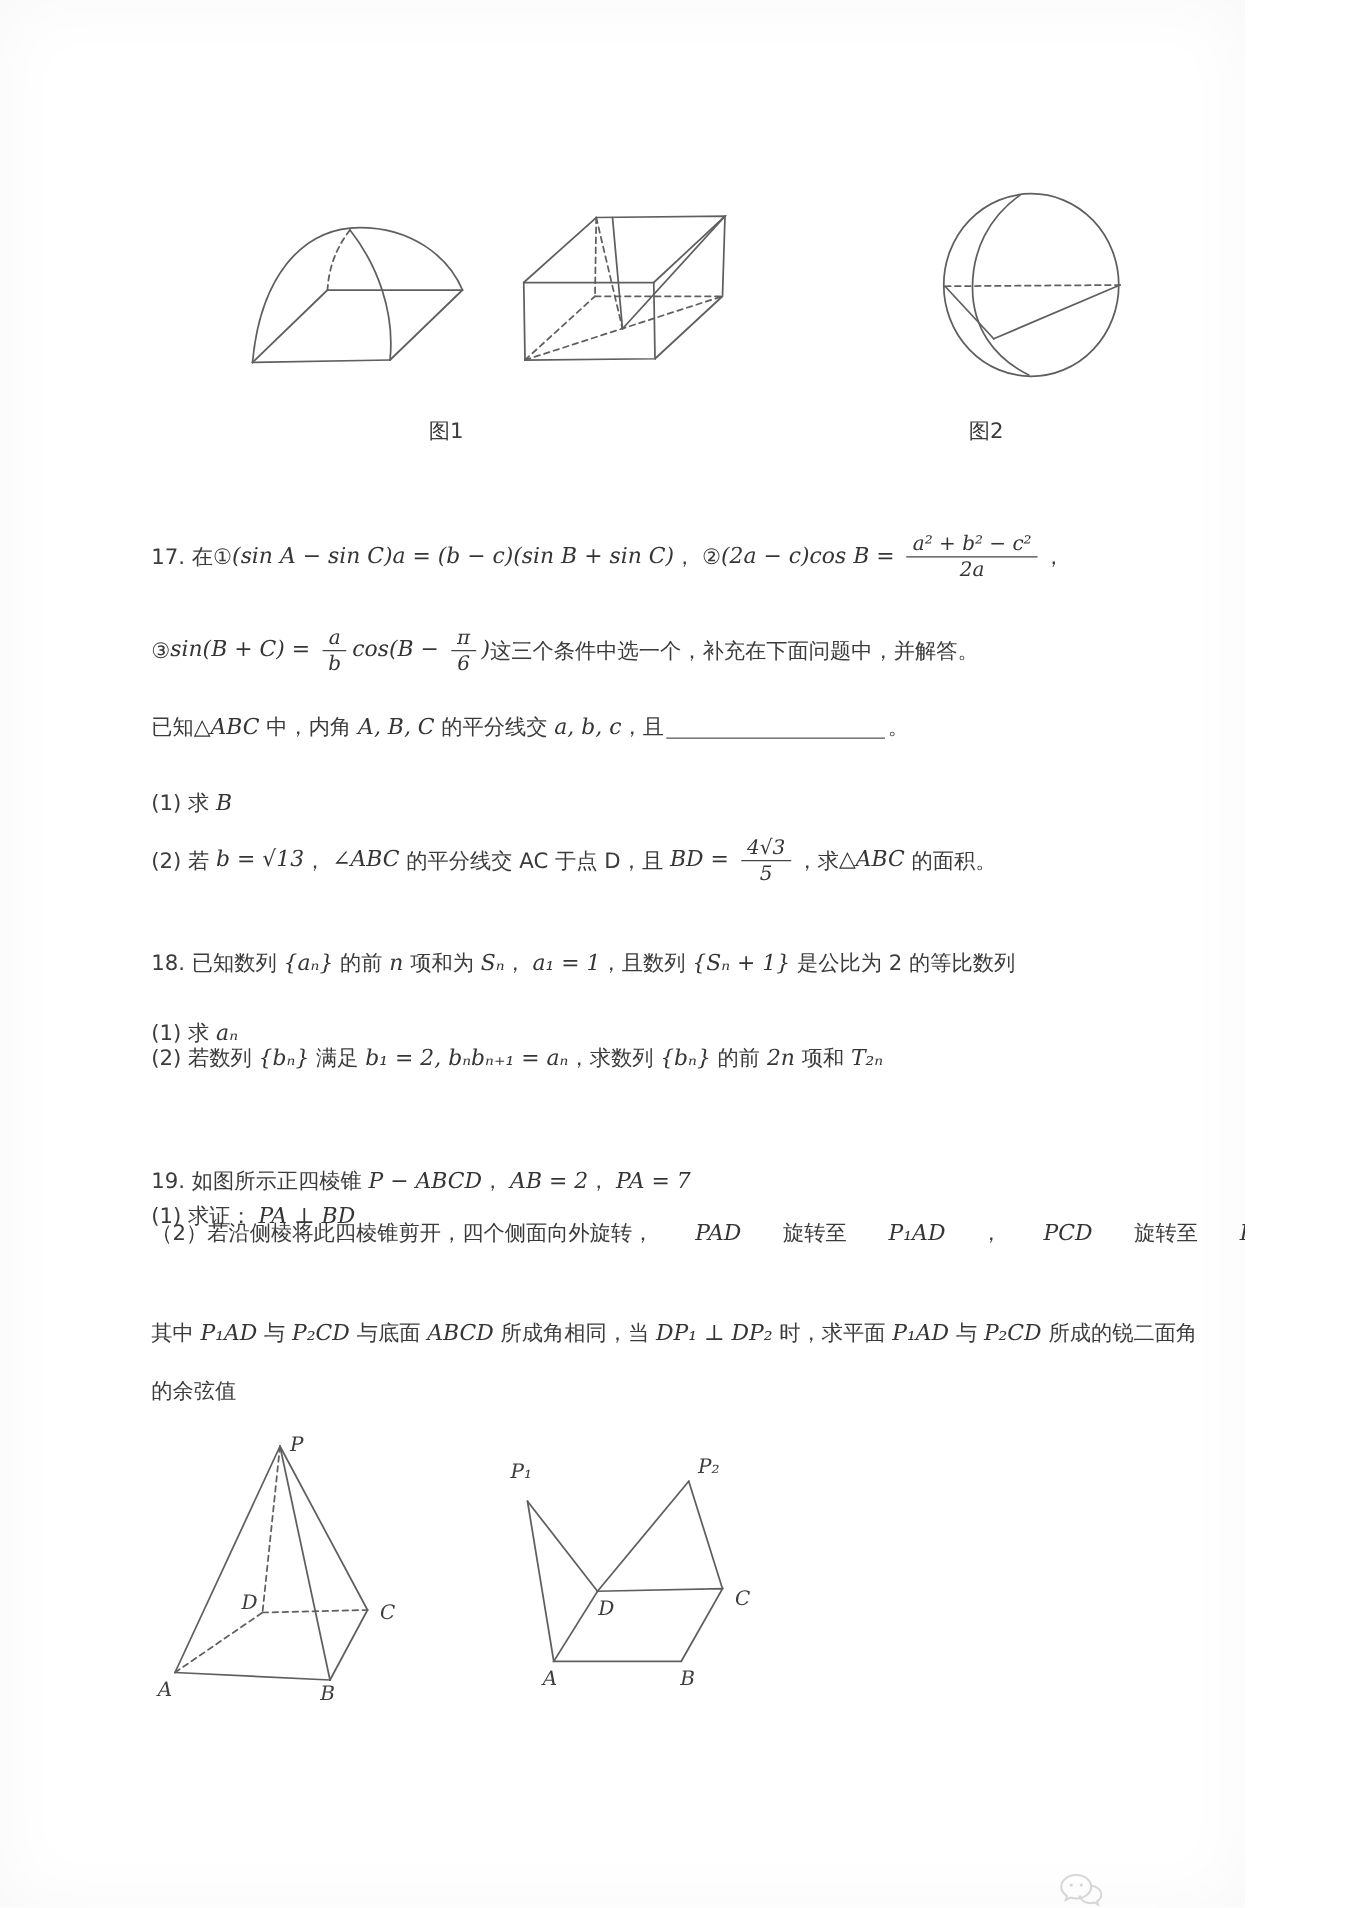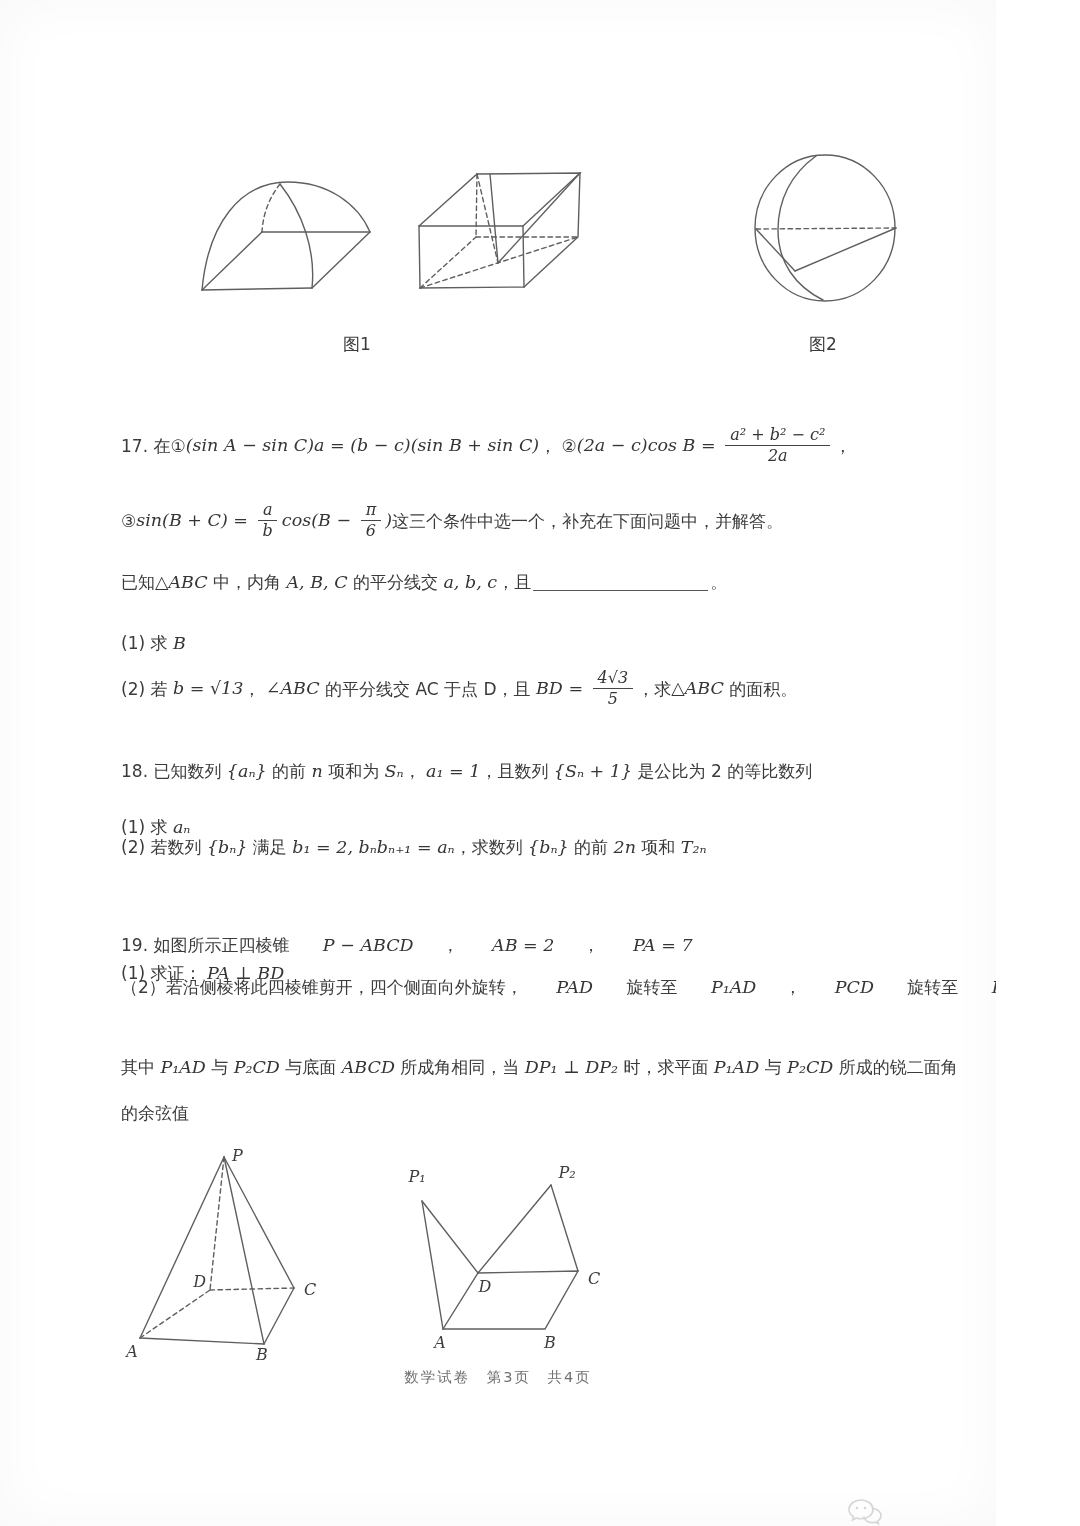--- a/index.html
+++ b/index.html
@@ -93,34 +93,34 @@
     <g>
       <ellipse class="ln" cx="80" cy="80" rx="70" ry="73"></ellipse>
       <path class="ln" d="M71,8 C46,26 33,52 33,82 C33,114 50,138 78,152"></path>
       <path class="ln dash" d="M11,81 L151,80"></path>
       <path class="ln" d="M11,81 L50,123"></path>
       <path class="ln" d="M50,123 L151,80"></path>
     </g>
   </svg>
 
   <div class="fig-caption" style="left:327px;top:333px;">图1</div>
-  <div class="fig-caption" style="left:793px;top:333px;">图2</div>
+  <div class="fig-caption" style="left:759px;top:333px;">图2</div>
 
 
   <div class="line" style="top:425px;"><span class="cjk">17. 在①</span><span class="math">(sin A − sin C)a = (b − c)(sin B + sin C)</span><span class="cjk">， ②</span><span class="math">(2a − c)cos B = </span><span class="frac"><span class="num">a² + b² − c²</span><span class="den">2a</span></span><span class="cjk">，</span></div>
   <div class="line" style="top:500px;"><span class="cjk">③</span><span class="math">sin(B + C) = </span><span class="frac"><span class="num">a</span><span class="den">b</span></span><span class="math">cos(B − </span><span class="frac"><span class="num">π</span><span class="den">6</span></span><span class="math">)</span><span class="cjk">这三个条件中选一个，补充在下面问题中，并解答。</span></div>
   <div class="line" style="top:571px;"><span class="cjk">已知</span><span class="math">△ABC</span><span class="cjk"> 中，内角 </span><span class="math">A, B, C</span><span class="cjk"> 的平分线交 </span><span class="math">a, b, c</span><span class="cjk">，且</span><span class="blank"></span><span class="cjk">。</span></div>
   <div class="line" style="top:632px;"><span class="cjk">(1) 求 </span><span class="math">B</span></div>
   <div class="line" style="top:668px;"><span class="cjk">(2) 若 </span><span class="math">b = √13</span><span class="cjk">， </span><span class="math">∠ABC</span><span class="cjk"> 的平分线交 AC 于点 D，且 </span><span class="math">BD = </span><span class="frac"><span class="num">4√3</span><span class="den">5</span></span><span class="cjk">，求</span><span class="math">△ABC</span><span class="cjk"> 的面积。</span></div>
 
   <div class="line" style="top:760px;"><span class="cjk">18. 已知数列 </span><span class="math">{aₙ}</span><span class="cjk"> 的前 </span><span class="math">n</span><span class="cjk"> 项和为 </span><span class="math">Sₙ</span><span class="cjk">， </span><span class="math">a₁ = 1</span><span class="cjk">，且数列 </span><span class="math">{Sₙ + 1}</span><span class="cjk"> 是公比为 2 的等比数列</span></div>
   <div class="line" style="top:816px;"><span class="cjk">(1) 求 </span><span class="math">aₙ</span></div>
   <div class="line" style="top:836px;"><span class="cjk">(2) 若数列 </span><span class="math">{bₙ}</span><span class="cjk"> 满足 </span><span class="math">b₁ = 2, bₙbₙ₊₁ = aₙ</span><span class="cjk">，求数列 </span><span class="math">{bₙ}</span><span class="cjk"> 的前 </span><span class="math">2n</span><span class="cjk"> 项和 </span><span class="math">T₂ₙ</span></div>
 
-  <div class="line" style="top:934px;gap:28px;"><span class="cjk">19. 如图所示正四棱锥 </span><span class="math">P − ABCD</span><span class="cjk">， </span><span class="math">AB = 2</span><span class="cjk">， </span><span class="math">PA = 7</span></div>
+  <div class="line" style="top:934px;"><span class="cjk">19. 如图所示正四棱锥 </span><span class="math">P − ABCD</span><span class="cjk">， </span><span class="math">AB = 2</span><span class="cjk">， </span><span class="math">PA = 7</span></div>
   <div class="line" style="top:962px;"><span class="cjk">(1) 求证： </span><span class="math">PA ⊥ BD</span></div>
   <div class="line" style="top:976px;gap:28px;"><span class="cjk">（2）若沿侧棱将此四棱锥剪开，四个侧面向外旋转， </span><span class="math">PAD</span><span class="cjk"> 旋转至 </span><span class="math">P₁AD</span><span class="cjk">， </span><span class="math">PCD</span><span class="cjk"> 旋转至 </span><span class="math">P₂CD</span><span class="cjk"> 如图所示，</span></div>
   <div class="line" style="top:1056px;"><span class="cjk">其中 </span><span class="math">P₁AD</span><span class="cjk"> 与 </span><span class="math">P₂CD</span><span class="cjk"> 与底面 </span><span class="math">ABCD</span><span class="cjk"> 所成角相同，当 </span><span class="math">DP₁ ⊥ DP₂</span><span class="cjk"> 时，求平面 </span><span class="math">P₁AD</span><span class="cjk"> 与 </span><span class="math">P₂CD</span><span class="cjk"> 所成的锐二面角</span></div>
   <div class="line" style="top:1102px;"><span class="cjk">的余弦值</span></div>
 
   <svg style="left:118px;top:1145px;" width="230" height="215" viewBox="0 0 230 215">
     <g>
       <path class="ln" d="M106,12 L22,193"></path>
       <path class="ln" d="M106,12 L146,199"></path>
       <path class="ln" d="M106,12 L176,143"></path>
@@ -146,21 +146,20 @@
       <path class="ln" d="M156,27 L183,113"></path>
     </g>
     <text x="22" y="24" text-anchor="middle">P₁</text>
     <text x="172" y="20" text-anchor="middle">P₂</text>
     <text x="45" y="190" text-anchor="middle">A</text>
     <text x="155" y="190" text-anchor="middle">B</text>
     <text x="193" y="126" text-anchor="start">C</text>
     <text x="90" y="134" text-anchor="middle">D</text>
   </svg>
 
-  <div class="footer">数学试卷　第3页　共4页</div>
 
   <div class="watermark">
     <svg style="position:static;" width="36" height="30" viewBox="0 0 36 30">
       <g fill="none" stroke="#d6d6d6" stroke-width="1.6">
         <path d="M14,2 C7.4,2 2,6.2 2,11.4 C2,14.4 3.8,17 6.6,18.7 L5.6,22 L9.4,20 C10.8,20.5 12.4,20.8 14,20.8 C20.6,20.8 26,16.6 26,11.4 C26,6.2 20.6,2 14,2 Z"></path>
         <path d="M26,10.5 C30.6,11 34,14 34,17.6 C34,19.8 32.7,21.8 30.7,23.1 L31.4,25.6 L28.6,24 C27.6,24.4 26.4,24.6 25.2,24.6 C20.8,24.6 17.2,21.9 16.6,18.4"></path>
       </g>
       <circle cx="10" cy="10" r="1.3" fill="#d6d6d6"></circle>
       <circle cx="18" cy="10" r="1.3" fill="#d6d6d6"></circle>
     </svg>

